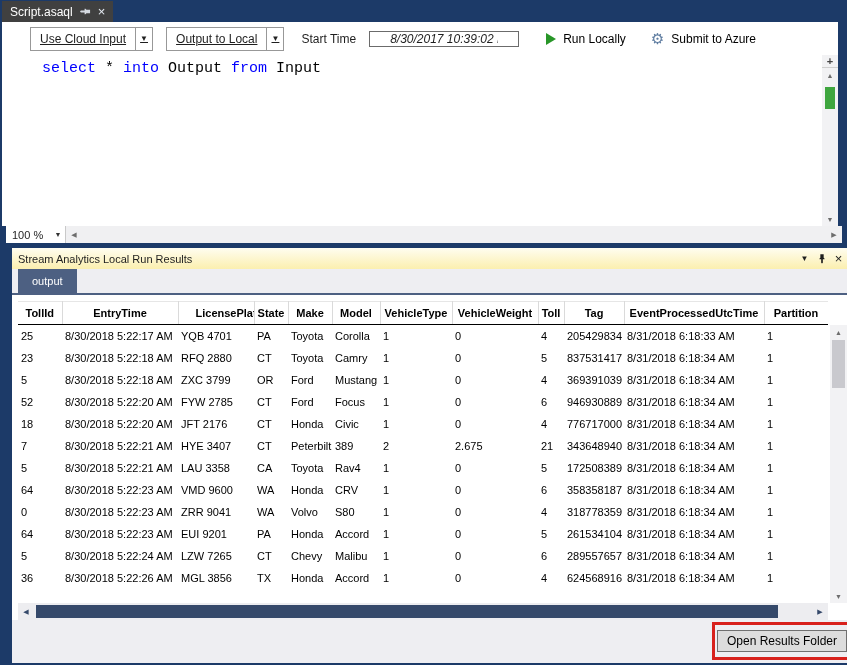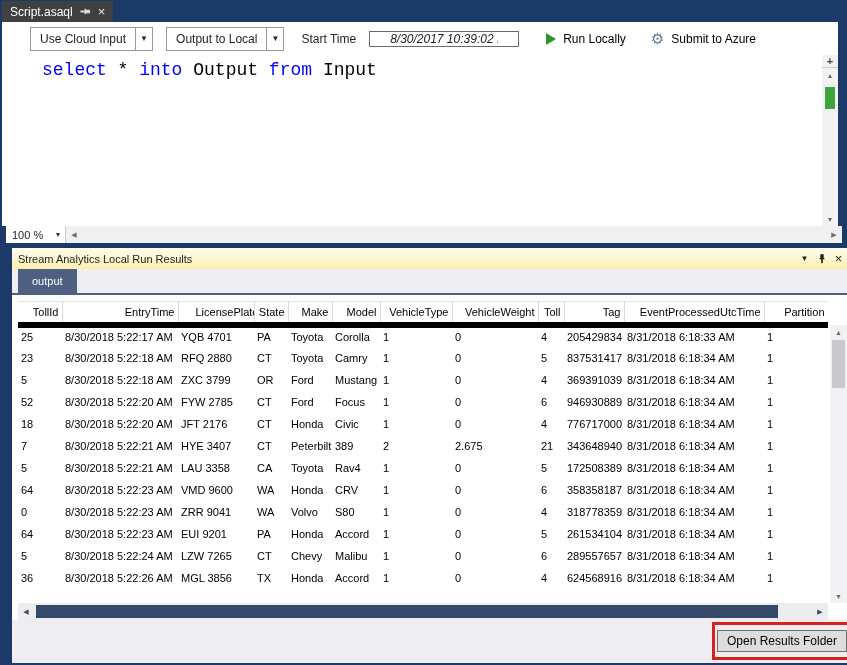--- a/index.html
+++ b/index.html
@@ -10,37 +10,37 @@
   
   .tabbar{height:22px;display:flex;align-items:flex-end;padding-left:2px;}
   .doc-tab{height:21px;background:#404040;color:#fff;display:flex;align-items:center;
            gap:7px;padding:0 8px;font-size:12px;cursor:default;}
   .doc-tab .pin-svg{width:11px;height:11px;transform:rotate(90deg);opacity:.9;}
   .doc-tab .close-x{font-size:13px;line-height:11px;color:#E6EBF3;}
 
   
   .toolbar{margin-left:2px;width:836px;height:33px;background:#ffffff;
            display:flex;align-items:center;gap:13px;padding-left:28px;}
-  .combo{display:flex;align-items:stretch;height:24px;border:1px solid #989898;background:#fff;font-size:12px;}
+  .combo{display:flex;align-items:stretch;height:24px;border:1px solid #989898;background:#fff;font-size:12px;text-decoration:underline;}
   .combo .lbl{display:flex;align-items:center;padding:0 9px;}
   .combo .arrow{width:17px;border-left:1px solid #989898;display:flex;align-items:center;
                 justify-content:center;font-size:8px;color:#222;}
   .start-lbl{font-size:12px;margin-left:4px;}
   .datetime{height:16px;width:150px;border:1px solid #6B6B6B;font-size:12px;padding:0 20px;
             font-family:"Liberation Sans",sans-serif;color:#1E1E1E;font-style:italic;}
   .tool-btn{display:flex;align-items:center;gap:7px;font-size:12px;padding:0 6px;height:26px;
             background:transparent;border:none;font-family:inherit;cursor:default;}
   .play-tri{width:0;height:0;border-left:10px solid #289628;border-top:6px solid transparent;
             border-bottom:6px solid transparent;}
   .gear{font-size:15px;color:#5E7CA0;line-height:14px;}
 
   
   .editor{position:relative;margin-left:2px;width:836px;height:171px;background:#fff;}
   .code-line{position:absolute;left:40px;top:5px;font-family:"Liberation Mono","DejaVu Sans Mono",monospace;
-             font-size:18px;white-space:pre;}
+             font-size:15px;white-space:pre;}
   .kw{color:#0000FF;} .pl{color:#000;}
   .ed-vscroll{position:absolute;right:0;top:0;width:16px;height:171px;background:#F2F2F4;}
   .split-handle{height:13px;border-bottom:1px solid #CFCFCF;text-align:center;
                 font-size:11px;line-height:12px;color:#444;font-weight:bold;}
   .sb-arrow{height:14px;display:flex;align-items:center;justify-content:center;font-size:7px;color:#6D6D6D;}
   .sb-arrow.bottom{position:absolute;bottom:0;left:0;right:0;}
   .green-mark{position:absolute;top:32px;left:3px;width:10px;height:22px;background:#3FA63F;}
 
   
   .zoomrow{margin-left:6px;width:836px;height:17px;background:#F0F0F2;display:flex;align-items:stretch;}
@@ -63,22 +63,22 @@
   .hdr-icon.close{font-size:13px;}
   .pin-svg2{width:10px;height:11px;}
   .tab-row{height:26px;border-bottom:2px solid #4D6082;display:flex;align-items:flex-end;
            padding-left:6px;background:#EEEEF2;}
   .out-tab{height:24px;background:#4D6082;color:#fff;font-size:11px;display:flex;
            align-items:center;padding:0 14px;cursor:default;}
 
   .res-content{height:325px;background:#fff;position:relative;}
   .grid{position:absolute;left:6px;top:6px;width:810px;height:302px;overflow:hidden;}
   table{border-collapse:collapse;table-layout:fixed;width:810px;font-size:11px;color:#000;}
-  th{height:23px;font-weight:normal;text-align:right;padding:0 3px;border-right:1px solid #DADADA;
-     border-bottom:6px solid #000000;border-top:1px solid #E6E6E6;white-space:nowrap;overflow:hidden;background:#fff;}
+  th{height:23px;font-weight:bold;text-align:center;padding:0 3px;border-right:1px solid #DADADA;
+     border-bottom:1px solid #000000;border-top:1px solid #E6E6E6;white-space:nowrap;overflow:hidden;background:#fff;}
   td{height:22px;padding:0 3px;white-space:nowrap;overflow:hidden;}
 
   .grid-vscroll{position:absolute;left:818px;top:30px;width:17px;height:278px;background:#F2F2F4;}
   .grid-vscroll .thumb{position:absolute;top:15px;left:2px;right:2px;height:48px;background:#C9C9CE;}
 
   .res-hscroll{position:absolute;left:6px;top:308px;width:810px;height:17px;background:#EDEDF0;}
   .res-hscroll .thumb{position:absolute;left:18px;top:2px;height:13px;width:742px;background:#35496A;}
   .res-hscroll .h-arrow{color:#35496A;}
 
   .bottom-strip{height:43px;position:relative;background:#EEEEF2;}

